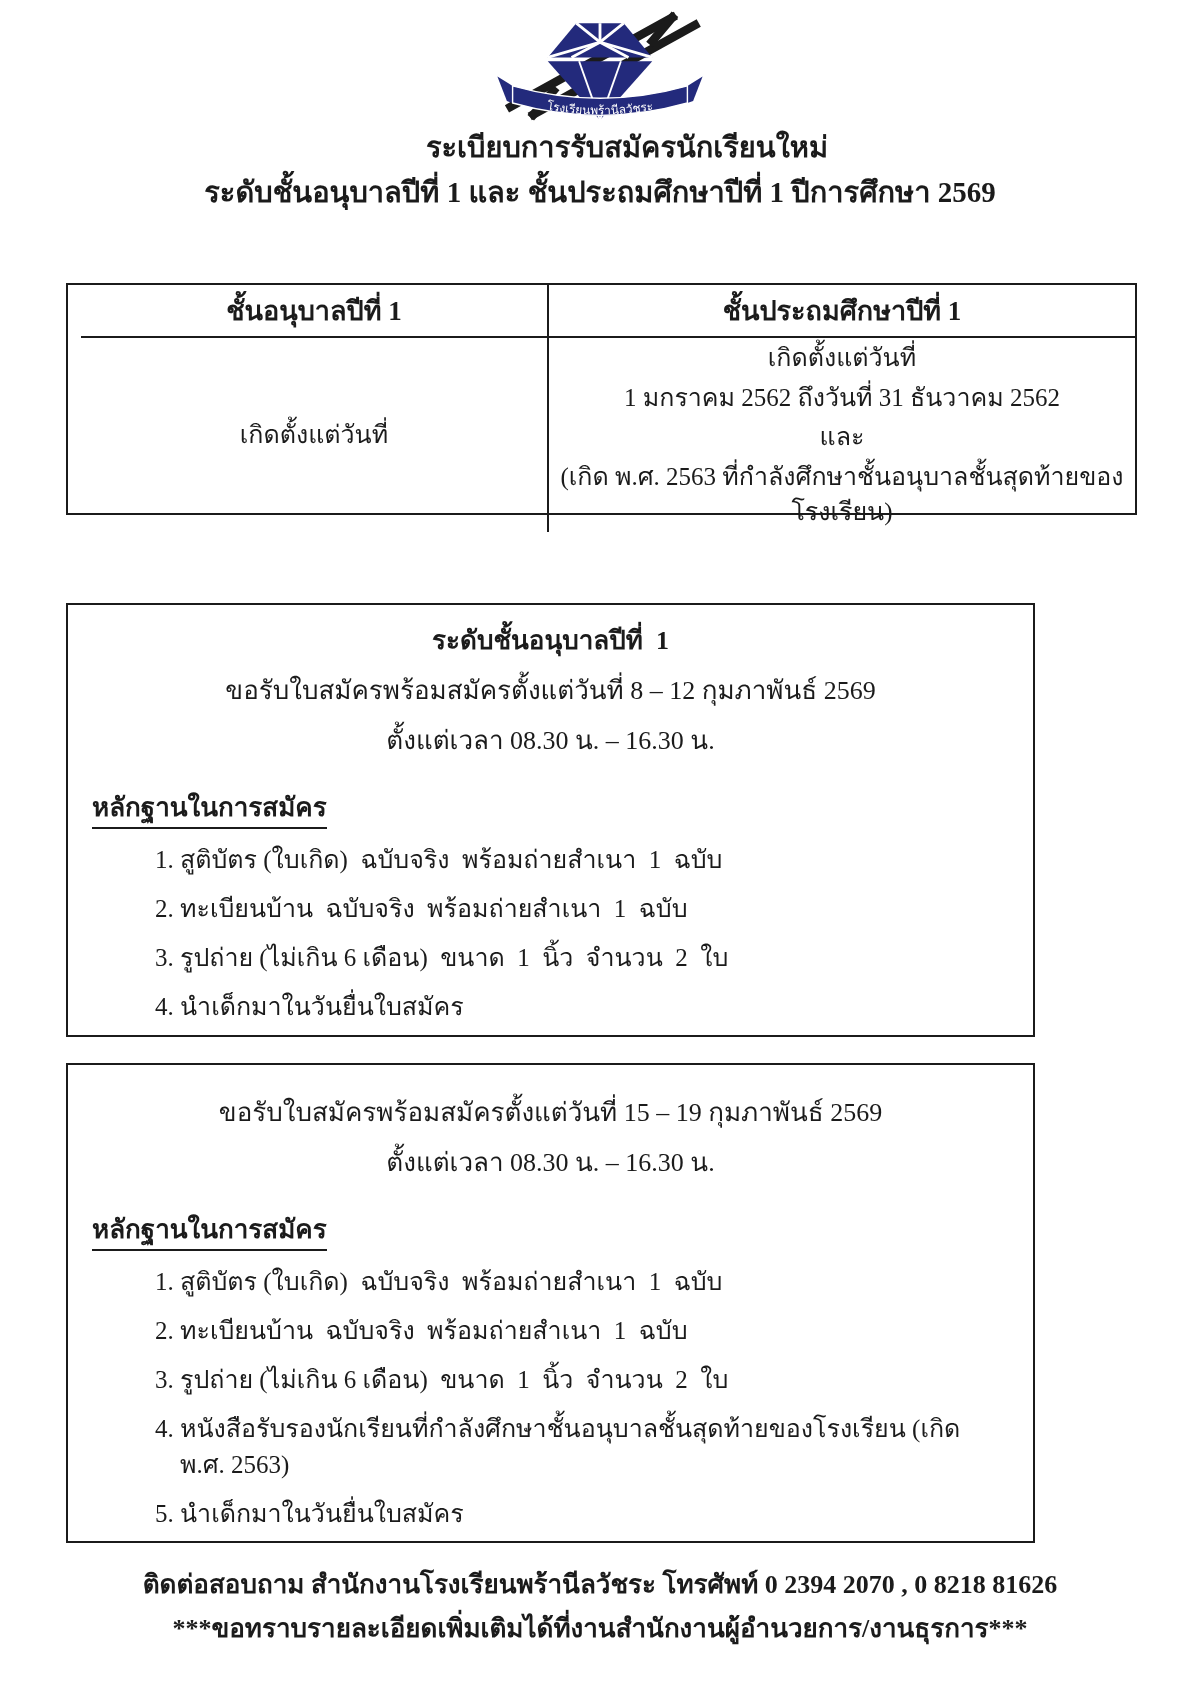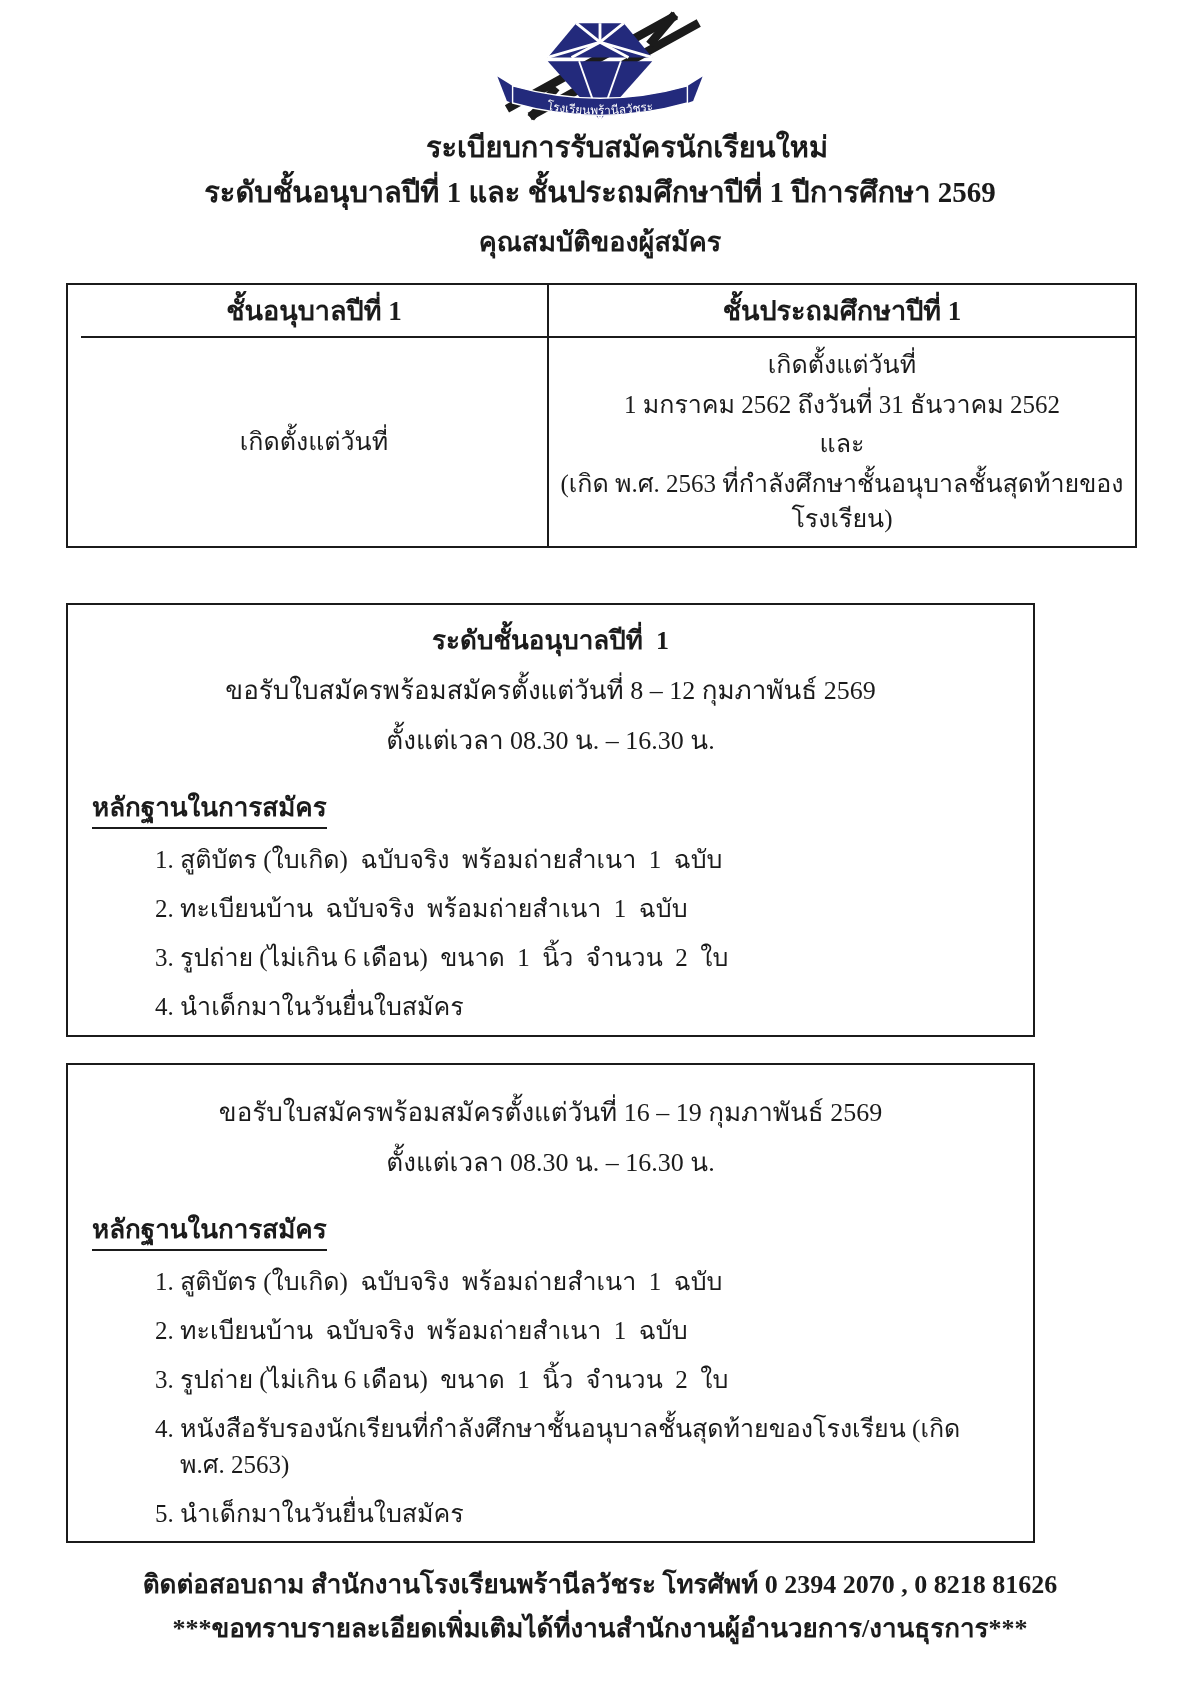--- a/index.html
+++ b/index.html
@@ -41,21 +41,21 @@
     position:absolute; left:0; width:100%;
     text-align:center; font-weight:700;
   }
   .t1{top:124px;font-size:29px;padding-left:27px;}
   .t2{top:169px;font-size:29px;}
   .t3{top:220px;font-size:27px;}
   .schedule-heading{top:548px;font-size:27px;}
   
   .qtable{
     position:absolute; top:283px; left:66px;
-    width:1071px; height:265px;
+    width:1071px; height:232px;
     border:2px solid var(--ink);
     display:grid;
     grid-template-columns:44.4% 55.6%;
     grid-template-rows:53px 1fr;
     box-sizing:border-box;
     background:#fff;
     padding-left:13px;
   }
   .qtable .cell{
     display:flex; flex-direction:column;
@@ -146,21 +146,20 @@
         <path id="ribbon-curve" d="M26 101 Q110 123 194 101" fill="none"></path>
         <text class="ribbon-text">
           <textPath href="#ribbon-curve" startOffset="50%" text-anchor="middle">โรงเรียนพร้านีลวัชระ</textPath>
         </text>
       </g>
     </svg>
   </div>
 
   <div class="center-line t1 pre">ระเบียบการรับสมัครนักเรียนใหม่</div>
   <div class="center-line t2 pre">ระดับชั้นอนุบาลปีที่ 1 และ ชั้นประถมศึกษาปีที่ 1 ปีการศึกษา 2569</div>
-  <div class="center-line t3 pre">คุณสมบัติของผู้สมัคร</div>
 
   <div class="qtable">
     <div class="cell head c1 pre">ชั้นอนุบาลปีที่ 1</div>
     <div class="cell head pre">ชั้นประถมศึกษาปีที่ 1</div>
     <div class="cell body c1 k-cell">
       <div class="row pre">เกิดตั้งแต่วันที่</div>
     </div>
     <div class="cell body">
       <div class="row pre">เกิดตั้งแต่วันที่</div>
       <div class="row pre">1 มกราคม 2562 ถึงวันที่ 31 ธันวาคม 2562</div>
@@ -177,21 +176,21 @@
     <div class="evidence"><span class="pre">หลักฐานในการสมัคร</span></div>
     <ol>
       <li class="pre">สูติบัตร (ใบเกิด)  ฉบับจริง  พร้อมถ่ายสำเนา  1  ฉบับ</li>
       <li class="pre">ทะเบียนบ้าน  ฉบับจริง  พร้อมถ่ายสำเนา  1  ฉบับ</li>
       <li class="pre">รูปถ่าย (ไม่เกิน 6 เดือน)  ขนาด  1  นิ้ว  จำนวน  2  ใบ</li>
       <li class="pre">นำเด็กมาในวันยื่นใบสมัคร</li>
     </ol>
   </div>
 
   <div class="box box2">
-    <div class="box-line pre">ขอรับใบสมัครพร้อมสมัครตั้งแต่วันที่ 16 – 19 กุมภาพันธ์ 2569</div>
+    <div class="box-line pre">ขอรับใบสมัครพร้อมสมัครตั้งแต่วันที่ 15 – 19 กุมภาพันธ์ 2569</div>
     <div class="box-line pre">ตั้งแต่เวลา 08.30 น. – 16.30 น.</div>
     <div class="evidence"><span class="pre">หลักฐานในการสมัคร</span></div>
     <ol>
       <li class="pre">สูติบัตร (ใบเกิด)  ฉบับจริง  พร้อมถ่ายสำเนา  1  ฉบับ</li>
       <li class="pre">ทะเบียนบ้าน  ฉบับจริง  พร้อมถ่ายสำเนา  1  ฉบับ</li>
       <li class="pre">รูปถ่าย (ไม่เกิน 6 เดือน)  ขนาด  1  นิ้ว  จำนวน  2  ใบ</li>
       <li class="pre">หนังสือรับรองนักเรียนที่กำลังศึกษาชั้นอนุบาลชั้นสุดท้ายของโรงเรียน (เกิด พ.ศ. 2563)</li>
       <li class="pre">นำเด็กมาในวันยื่นใบสมัคร</li>
     </ol>
   </div>

